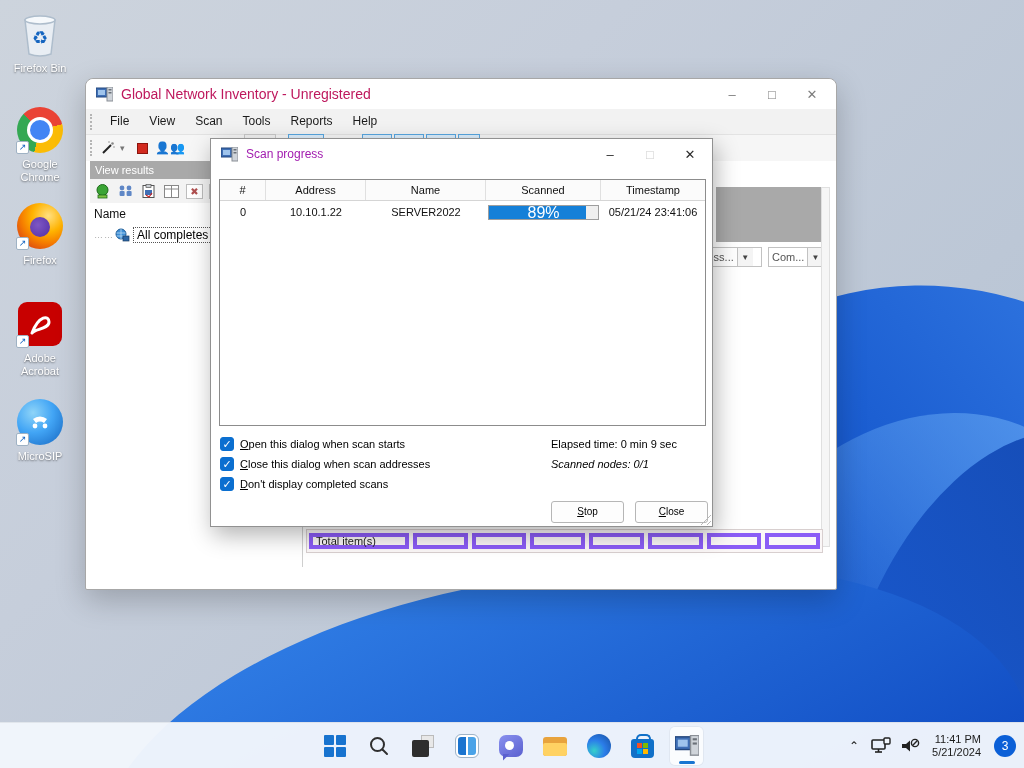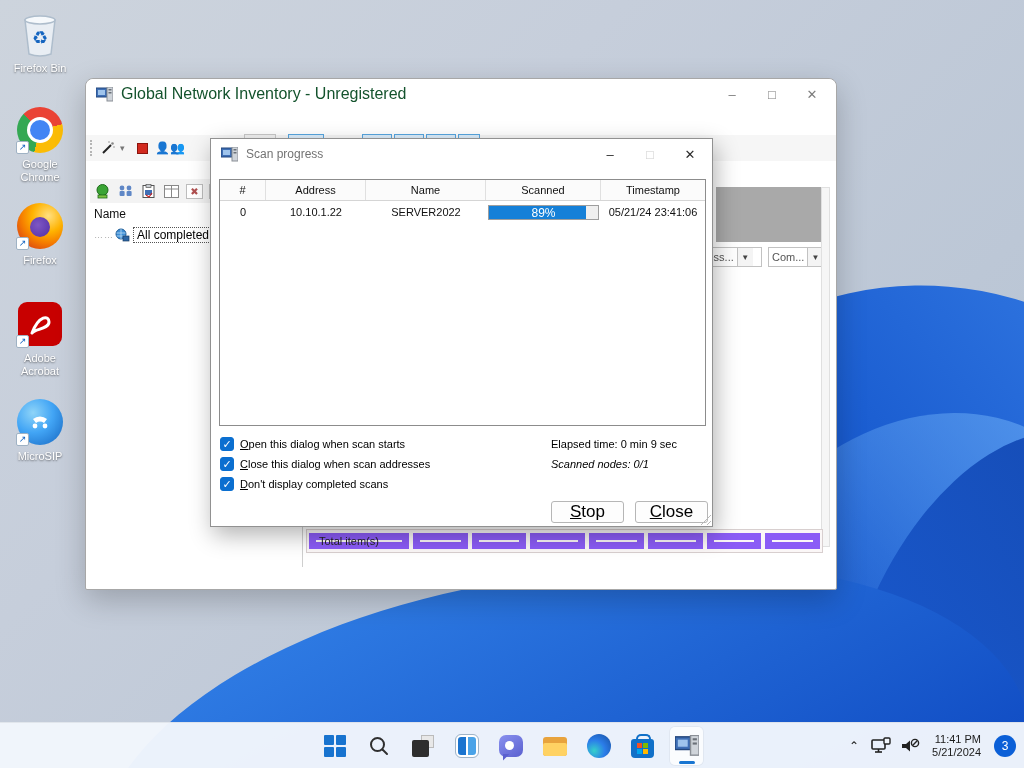--- a/index.html
+++ b/index.html
@@ -44,21 +44,21 @@
 
   
   .win-btn { width:40px; height:26px; display:flex; align-items:center; justify-content:center; color:#7d7d7d; font-size:13px; }
   .win-btn.disabled { color:#cfcfcf; }
 
   
   .main-window { position:absolute; left:85px; top:78px; width:752px; height:512px; background:#fff;
     border:1px solid #a7a7a7; border-radius:8px 8px 2px 2px; box-shadow:0 10px 30px rgba(0,0,0,.22); }
   .mw-titlebar { position:absolute; left:0; top:0; right:0; height:30px; display:flex; align-items:center; padding-left:10px;
     border-radius:8px 8px 0 0; background:#fff; }
-  .mw-title { margin-left:8px; font-size:16px; color:#14532d; }
+  .mw-title { margin-left:8px; font-size:14px; color:#be185d; }
   .mw-caption-btns { position:absolute; right:4px; top:2px; display:flex; }
   .mw-menubar { position:absolute; left:0; top:30px; right:0; height:26px; background:#f2f2f2;
     border-bottom:1px solid #e3e3e3; display:flex; align-items:center; }
   .grip { width:4px; height:16px; margin:0 6px 0 4px; border-left:2px dotted #b5b5b5; }
   .menu-item { padding:0 10px; font-size:12px; color:#1b1b1b; line-height:25px; }
   .mw-toolbar { position:absolute; left:0; top:56px; right:0; height:26px; background:#f6f6f6; display:flex; align-items:center; }
   .tb-red { width:11px; height:11px; background:#d22a1f; border:1px solid #8c140d; margin:0 8px; }
   .tb-caret { font-size:9px; color:#777; margin:0 4px; }
   .hoverfrag { position:absolute; top:55px; height:12px; border:1px solid #58a6e0; background:#dcedfb; }
   .frag-plain { position:absolute; top:55px; height:12px; border:1px solid #c9c9c9; background:#f2f2f2; }
@@ -77,57 +77,57 @@
   .gray-box { position:absolute; left:630px; top:108px; width:107px; height:55px; background:#a9a9a9; }
   .mini-drop { position:absolute; top:168px; height:20px; background:#fff; border:1px solid #c2c2c2;
     display:flex; align-items:center; font-size:11px; color:#555; }
   .mini-drop .txt { padding:0 3px; white-space:nowrap; overflow:hidden; }
   .mini-drop .arr { width:16px; height:100%; border-left:1px solid #c2c2c2; background:#f4f4f4;
     font-size:8px; color:#444; display:flex; align-items:center; justify-content:center; }
   .right-scroll { position:absolute; right:6px; top:108px; width:9px; height:360px; background:#f6f6f6; border:1px solid #e0e0e0; }
 
   .total-box { position:absolute; left:220px; top:450px; width:517px; height:24px; border:1px solid #d8cfcf; background:#fbf7f7;
     display:flex; align-items:center; padding:2px; }
-  .total-cell { height:16px; border:7px solid #8b5cf6; margin-right:4px; font-size:11px; color:#222;
+  .total-cell { height:16px; border:4px solid #8b5cf6; margin-right:4px; font-size:11px; color:#222;
     display:flex; align-items:center; padding-left:3px;text-align:right; }
 
   .statusbar { position:absolute; left:0; bottom:0; right:0; height:20px; background:#f1f1f1; border-top:1px solid #dcdcdc;
     font-size:11px; color:#222; border-radius:0 0 2px 2px; }
   .sb-left { position:absolute; left:6px; top:3px; }
   .sb-mid { position:absolute; left:338px; top:3px; }
   .sb-right { position:absolute; left:638px; top:3px; }
   .sb-sep { position:absolute; top:2px; width:1px; height:16px; background:#dadada; }
   .sb-grip { position:absolute; right:2px; bottom:2px; width:10px; height:10px;
     background:repeating-linear-gradient(135deg,#bbb 0 1px,transparent 1px 3px); }
 
   
   .dialog { position:absolute; left:210px; top:138px; width:503px; height:389px; background:#fff;
     border:1px solid #919191; box-shadow:3px 8px 22px rgba(0,0,0,.30); }
   .dlg-titlebar { position:absolute; left:0; top:0; right:0; height:30px; display:flex; align-items:center; padding-left:10px; background:#fff; }
-  .dlg-title { margin-left:8px; font-size:12px; color:#737373; }
+  .dlg-title { margin-left:8px; font-size:12px; color:#a21caf; }
   .dlg-btns { position:absolute; right:2px; top:2px; display:flex; }
   .listbox { position:absolute; left:8px; top:40px; width:487px; height:247px; border:1px solid #8c8c8c; background:#fff; }
   .lb-header { display:flex; height:21px; border-bottom:1px solid #d5d5d5; background:#fbfbfb; }
   .lb-h { font-size:11px; color:#111; text-align:center; line-height:20px; border-right:1px solid #e0e0e0; }
   .lb-row { display:flex; height:22px; align-items:center; }
   .lb-c { font-size:11px; color:#111; text-align:center; }
   .c0{width:46px;} .c1{width:100px;} .c2{width:120px;} .c3{width:115px;} .c4{flex:1;}
   .pbar-track { width:111px; height:15px; margin:0 auto; border:1px solid #9e9e9e; background:#efefef; position:relative; }
   .pbar-fill { position:absolute; left:0; top:0; bottom:0; background:#1580d8; }
-  .pbar-label { position:absolute; inset:0; text-align:center; font-size:12px; line-height:14px; color:#fff; }
+  .pbar-label { position:absolute; inset:0; text-align:center; font-size:16px; line-height:14px; color:#fff; }
 
   .cb-row { position:absolute; left:9px; display:flex; align-items:center; height:16px; }
   .win-checkbox { width:14px; height:14px; border-radius:3px; border:1px solid #7a7a7a; background:#fff;
     color:#fff; font-size:11px; line-height:13px; text-align:center; }
   .win-checkbox.checked { background:#0b6fd0; border-color:#0b6fd0; }
   .cb-lbl { margin-left:6px; font-size:11px; color:#000; }
   .mn { text-decoration:underline; }
   .stat-line { position:absolute; left:340px; font-size:11px; color:#000; }
   .dlg-btn { position:absolute; top:362px; width:73px; height:22px; background:#fdfdfd; border:1px solid #b6b6b6;
-    border-radius:3px; font-size:17px; color:#000; text-align:center; line-height:20px; }
+    border-radius:3px; font-size:10px; color:#000; text-align:center; line-height:20px; }
   .dlg-grip { position:absolute; right:1px; bottom:1px; width:13px; height:13px;
     background:repeating-linear-gradient(135deg,transparent 0 3px,#b9b9b9 3px 4px); clip-path:polygon(100% 0,100% 100%,0 100%); }
 
   
   .taskbar { position:absolute; left:0; bottom:0; width:1024px; height:46px; background:rgba(242,246,252,.97);
     border-top:1px solid rgba(0,0,0,.06); }
   .tb-center { position:absolute; left:318px; top:0; height:46px; display:flex; align-items:center; gap:11px; }
   .tb-item { width:33px; height:38px; border-radius:5px; display:flex; align-items:center; justify-content:center; position:relative; }
   .tb-item.active { background:rgba(255,255,255,.75); box-shadow:0 0 0 1px rgba(0,0,0,.04); }
   .tb-item.active::after { content:""; position:absolute; bottom:1px; left:50%; transform:translateX(-50%);
@@ -234,20 +234,29 @@
         <rect x="12.5" y="5" width="3" height="1.5" fill="#6b7178"></rect>
       </svg>
       <span class="mw-title">Global Network Inventory - Unregistered</span>
       <div class="mw-caption-btns">
         <div class="win-btn">–</div>
         <div class="win-btn">□</div>
         <div class="win-btn">✕</div>
       </div>
     </div>
 
+    <div class="mw-menubar">
+      <div class="grip"></div>
+      <div class="menu-item">File</div>
+      <div class="menu-item">View</div>
+      <div class="menu-item">Scan</div>
+      <div class="menu-item">Tools</div>
+      <div class="menu-item">Reports</div>
+      <div class="menu-item">Help</div>
+    </div>
 
     <div class="mw-toolbar">
       <div class="grip"></div>
       <svg width="16" height="16" viewBox="0 0 16 16">
         <line x1="3" y1="13" x2="11" y2="5" stroke="#222" stroke-width="2"></line>
         <circle cx="12.5" cy="3.5" r="1.3" fill="#888"></circle>
           <circle cx="14" cy="7" r="1" fill="#bbb"></circle>
           <circle cx="9" c2="2" cy="2" r="1" fill="#bbb"></circle>
       </svg>
       <span class="tb-caret">▾</span>
@@ -256,20 +265,21 @@
       <span class="person">👥</span>
     </div>
 
     <div class="frag-plain" style="left:158px; width:32px;"></div>
     <div class="hoverfrag" style="left:202px; width:36px;"></div>
     <div class="hoverfrag" style="left:276px; width:30px;"></div>
     <div class="hoverfrag" style="left:308px; width:30px;"></div>
     <div class="hoverfrag" style="left:340px; width:30px;"></div>
     <div class="hoverfrag" style="left:372px; width:22px;"></div>
 
+    <div class="view-results">View results</div>
 
     <div class="left-toolbar">
       <svg class="icon16" viewBox="0 0 17 15">
         <circle cx="8.5" cy="6" r="5.5" fill="#3aa435" stroke="#1d6b1a"></circle>
         <rect x="4" y="11" width="9" height="3" fill="#7bc142" stroke="#1d6b1a" stroke-width=".8"></rect>
       </svg>
       <svg class="icon16" viewBox="0 0 17 15">
         <circle cx="5" cy="4" r="2.4" fill="#5f87c6"></circle>
           <rect x="2.6" y="7" width="5" height="5" rx="1" fill="#5f87c6"></rect>
         <circle cx="12" cy="4" r="2.4" fill="#5f87c6"></circle>
@@ -292,21 +302,21 @@
 
     <div class="left-panel">
       <div class="tree-name">Name</div>
       <div class="tree-row">
         <span class="tree-dots">……</span>
         <svg width="16" height="14" viewBox="0 0 16 14">
           <circle cx="7" cy="6" r="5" fill="#3f8fd6" stroke="#1f5c96"></circle>
           <path d="M2.5 5 h9 M2.5 8 h9 M7 1 v10" stroke="#bcdcf5" stroke-width=".8" fill="none"></path>
           <rect x="9" y="8" width="6" height="5" fill="#2d66a5" stroke="#173c66" stroke-width=".7"></rect>
         </svg>
-        <span class="tree-label">All completed</span>
+        <span class="tree-label">All completes</span>
       </div>
     </div>
 
     <div class="gray-box"></div>
     <div class="mini-drop" style="left:612px; width:64px;">
       <span class="txt">cess...</span>
       <span class="arr">▼</span>
     </div>
     <div class="mini-drop" style="left:682px; width:56px;justify-content:space-between;">
       <span class="txt">Com...</span>

